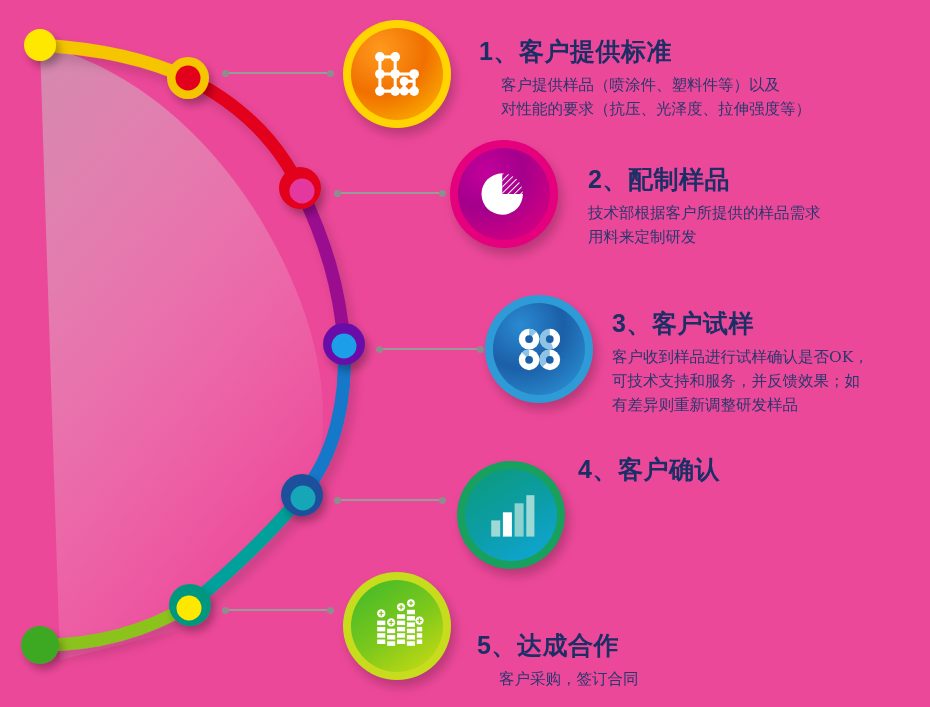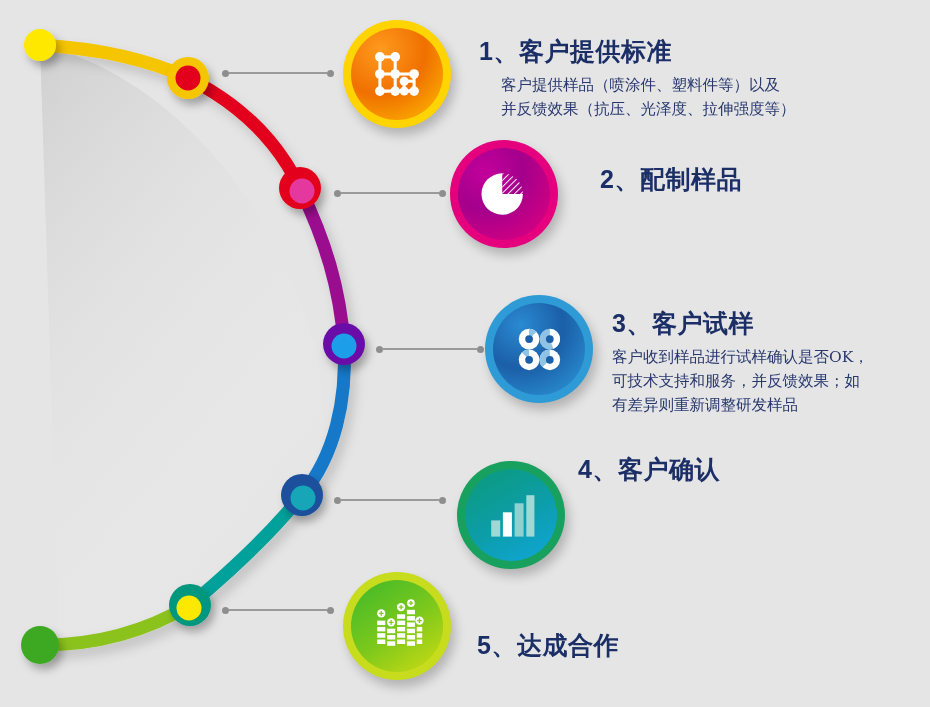--- a/index.html
+++ b/index.html
@@ -8,21 +8,21 @@
     background: #ffffff;
   }
   body {
     font-family: "Liberation Sans", "DejaVu Sans", sans-serif;
   }
   #stage {
     position: relative;
     width: 930px;
     height: 707px;
     overflow: hidden;
-    background: #e5e5e5;
+    background: #ec4899;
   }
   #arc-layer {
     position: absolute;
     left: 0;
     top: 0;
     width: 930px;
     height: 707px;
     pointer-events: none;
   }
 
@@ -196,21 +196,21 @@
         </g>
       </svg>
     </div>
   </div>
 
   <div class="step-text" style="left:479px; top:38px;">
     <div class="step-title">
       <span>1、</span><span>客户提供标准</span>
     </div>
     <div class="step-desc indent">客户提供样品（喷涂件、塑料件等）以及
-并反馈效果（抗压、光泽度、拉伸强度等）</div>
+对性能的要求（抗压、光泽度、拉伸强度等）</div>
   </div>
 
   <div class="connector" style="left:334px; top:188px; width:112px;">
     <span class="cap"></span>
     <span class="line"></span>
     <span class="cap"></span>
   </div>
 
   <div class="icon-circle" style="left:450px; top:140px; background:#E5007E;">
     <div class="inner" style="background:radial-gradient(circle at 30% 26%, #C3009B 0%, #A4008C 40%, #E5007E 100%);">
@@ -220,24 +220,26 @@
             <rect width="5" height="5" fill="none"></rect>
             <line x1="0" y1="0" x2="0" y2="5" stroke="#ffffff" stroke-width="2.2"></line>
           </pattern>
         </defs>
         <path d="M 28 30 L 28 7 A 23 23 0 0 1 51 30 Z" fill="url(#hatch2)"></path>
         <path d="M 28 30 L 51 30 A 23 23 0 1 1 28 7 Z" fill="#ffffff"></path>
       </svg>
     </div>
   </div>
 
-  <div class="step-text" style="left:588px; top:166px;margin-left:12px;">
+  <div class="step-text" style="left:588px; top:166px;">
     <div class="step-title">
       <span>2、</span><span>配制样品</span>
     </div>
+    <div class="step-desc">技术部根据客户所提供的样品需求
+用料来定制研发</div>
   </div>
 
   <div class="connector" style="left:376px; top:344px; width:108px;">
     <span class="cap"></span>
     <span class="line"></span>
     <span class="cap"></span>
   </div>
 
   <div class="icon-circle" style="left:485px; top:295px; background:#2E9BD6;">
     <div class="inner" style="background:radial-gradient(circle at 30% 24%, #2A8AD2 0%, #1B5FA8 45%, #2E9BDC 100%);">
@@ -349,15 +351,16 @@
           <path d="M 55 21.4 v5.2 M 52.4 24 h5.2" stroke="#8BC81C" stroke-width="1.5"></path>
         </g>
       </svg>
     </div>
   </div>
 
   <div class="step-text" style="left:477px; top:632px;">
     <div class="step-title">
       <span>5、</span><span>达成合作</span>
     </div>
+    <div class="step-desc indent">客户采购，签订合同</div>
   </div>
 
 </div>
 
 </body></html>

